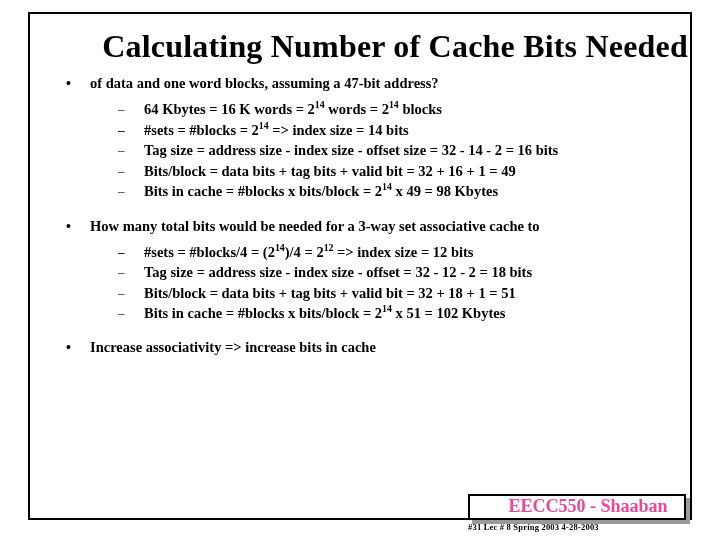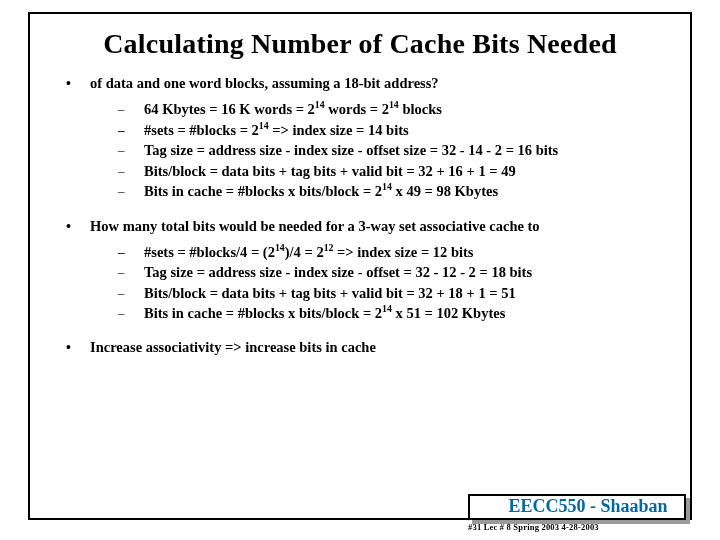--- a/index.html
+++ b/index.html
@@ -28,24 +28,24 @@
     height: 508px;
     border: 2px solid #000000;
     box-sizing: border-box;
     pointer-events: none;
   }
   .title {
     position: absolute;
     left: 32px;
     top: 28px;
     width: 656px;
-    text-align: center;
+    text-align: right;
     font-family: "Liberation Serif", serif;
     font-weight: bold;
-    font-size: 28px;
+    font-size: 32px;
     color: #000000;
     letter-spacing: 0.2px;
     white-space: nowrap;
   }
   .body {
     position: absolute;
     left: 48px;
     top: 74px;
     width: 628px;
   }
@@ -115,21 +115,21 @@
     position: absolute;
     left: 468px;
     top: 494px;
     width: 240px;
     height: 26px;
     line-height: 24px;
     text-align: center;
     font-family: "Liberation Serif", serif;
     font-size: 18px;
     font-weight: bold;
-    color: #0369a1;
+    color: #ec4899;
     z-index: 2;
   }
   .footer-sub {
     position: absolute;
     left: 468px;
     top: 522px;
     width: 218px;
     text-align: left;
     font-family: "Liberation Serif", serif;
     font-size: 8.5px;
@@ -145,21 +145,21 @@
 <div class="slide">
 
   <div class="slide-border"></div>
 
   <div class="title">Calculating Number of Cache Bits Needed</div>
 
   <div class="body">
 
     <div class="bullet1">
       <span class="dot">•</span>
-      <div>of data and one word blocks, assuming a 18-bit address?</div>
+      <div>of data and one word blocks, assuming a 47-bit address?</div>
     </div>
     <div class="sublist">
       <div class="sub"><span class="dash">–</span><span>64 Kbytes  = 16 K words =  2<sup>14</sup> words =  2<sup>14</sup> blocks</span></div>
       <div class="sub"><span class="dash">–</span></div>
       <div class="sub"><span class="dash">–</span><span>#sets  =  #blocks = 2<sup>14</sup>  =&gt; index size = 14 bits</span></div>
       <div class="sub"><span class="dash">–</span><span>Tag size =  address size  -  index size - offset size  =  32 - 14 - 2  = 16 bits</span></div>
       <div class="sub"><span class="dash">–</span><span>Bits/block =  data bits +  tag bits  +  valid bit  = 32 + 16 + 1 = 49</span></div>
       <div class="sub"><span class="dash">–</span><span>Bits in cache =  #blocks  x  bits/block  =  2<sup>14</sup>  x  49 =  98 Kbytes</span></div>
     </div>
 

